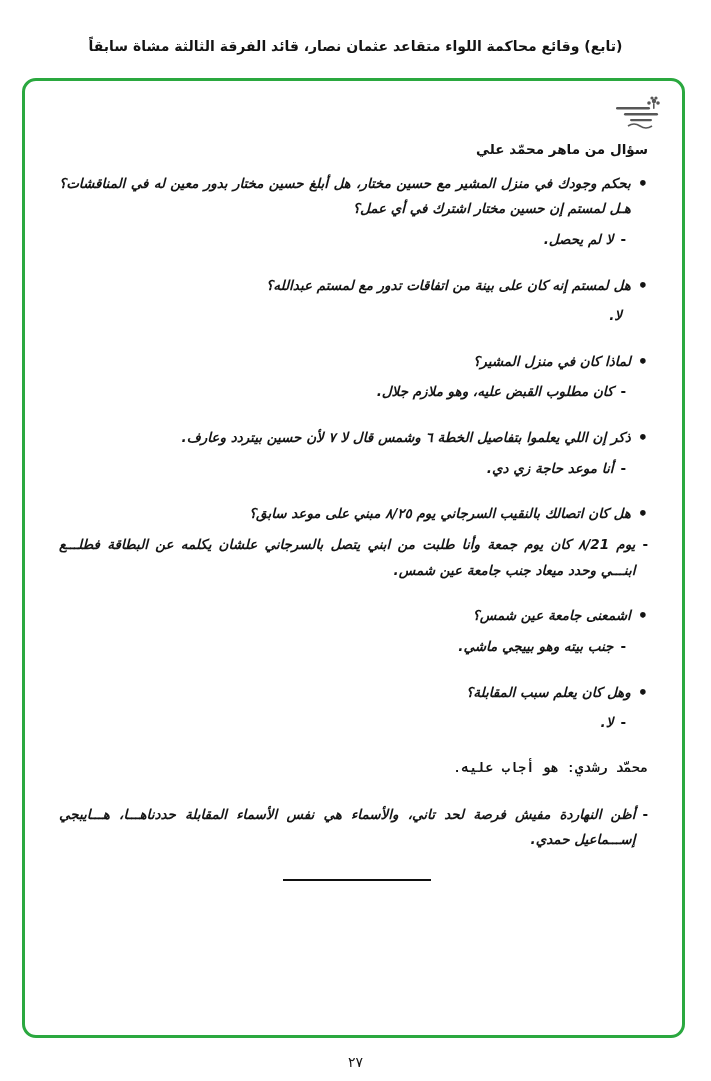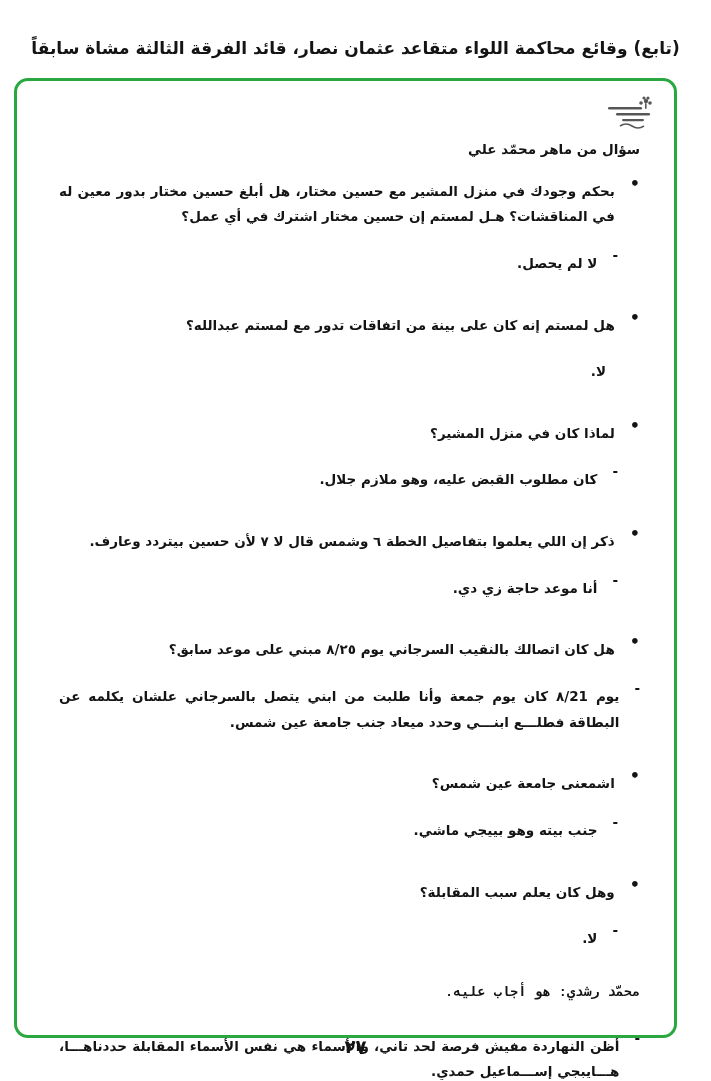--- a/index.html
+++ b/index.html
@@ -9,26 +9,26 @@
     background:#ffffff;
     font-family:"DejaVu Sans",sans-serif;
     color:#141414;
     overflow:hidden;
   }
   .header-title{
     position:absolute;top:38px;left:0;right:0;
     text-align:center;
     direction:rtl;
     font-weight:bold;
-    font-size:17px;
+    font-size:14px;
     letter-spacing:0;
   }
   .border-box{
     position:absolute;
-    left:14px;top:78px;
+    left:22px;top:78px;
     width:663px;height:960px;
     border:3.5px solid #2aa83f;
     border-radius:14px;
     box-sizing:border-box;
     background:#fff;
   }
   .stamp{
     position:absolute;top:12px;right:16px;
     width:56px;height:44px;
     opacity:.85;
@@ -53,41 +53,42 @@
   .item{
     display:flex;
     gap:7px;
     align-items:flex-start;
     margin:0 0 5px 0;
   }
   .item.endgroup{margin-bottom:20px;}
   .item .marker{flex:0 0 auto;}
   .marker.bullet{font-size:16px;line-height:1.6;}
   .item .txt{
-    margin:8px;
+    margin:0;
     text-align:justify;
     flex:1 1 auto;
+    font-style:italic;
   }
   .item.a{padding-right:22px;}
   .item.a.full{padding-right:0;}
   .item.a.noMarker{padding-right:26px;}
   .qsection{margin-bottom:6px;}
   .closing-divider{
     width:148px;
     height:0;
     border-top:2px solid #111;
     margin:26px auto 0 auto;
     transform:translateX(3px);
   }
   .page-number{
     position:absolute;
-    bottom:24px;left:0;right:0;
+    bottom:11px;left:0;right:0;
     text-align:center;
-    font-weight:bold;
-    font-size:18px;
+    font-weight:normal;
+    font-size:14px;
   }
 </style>
 </head>
 <body>
 
 <div class="page">
 
   <div class="header-title">(تابع) وقائع محاكمة اللواء متقاعد عثمان نصار، قائد الفرقة الثالثة مشاة سابقاً</div>
 
   <div class="border-box">

